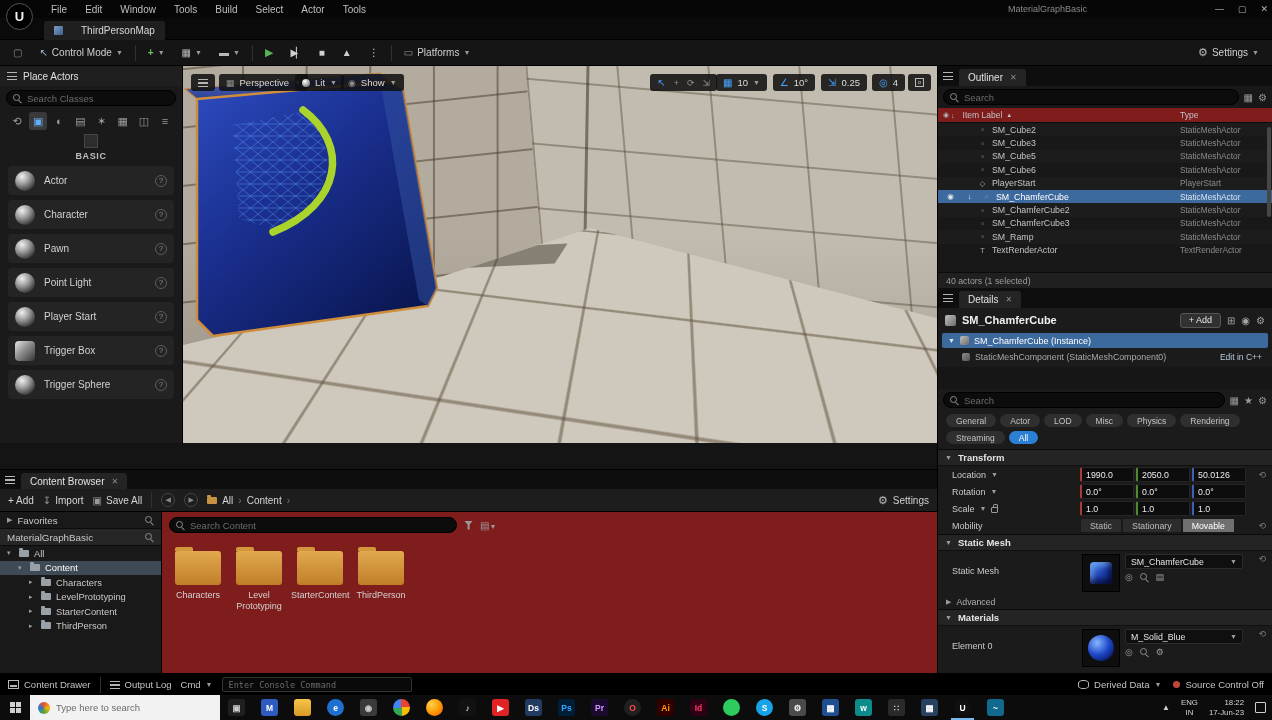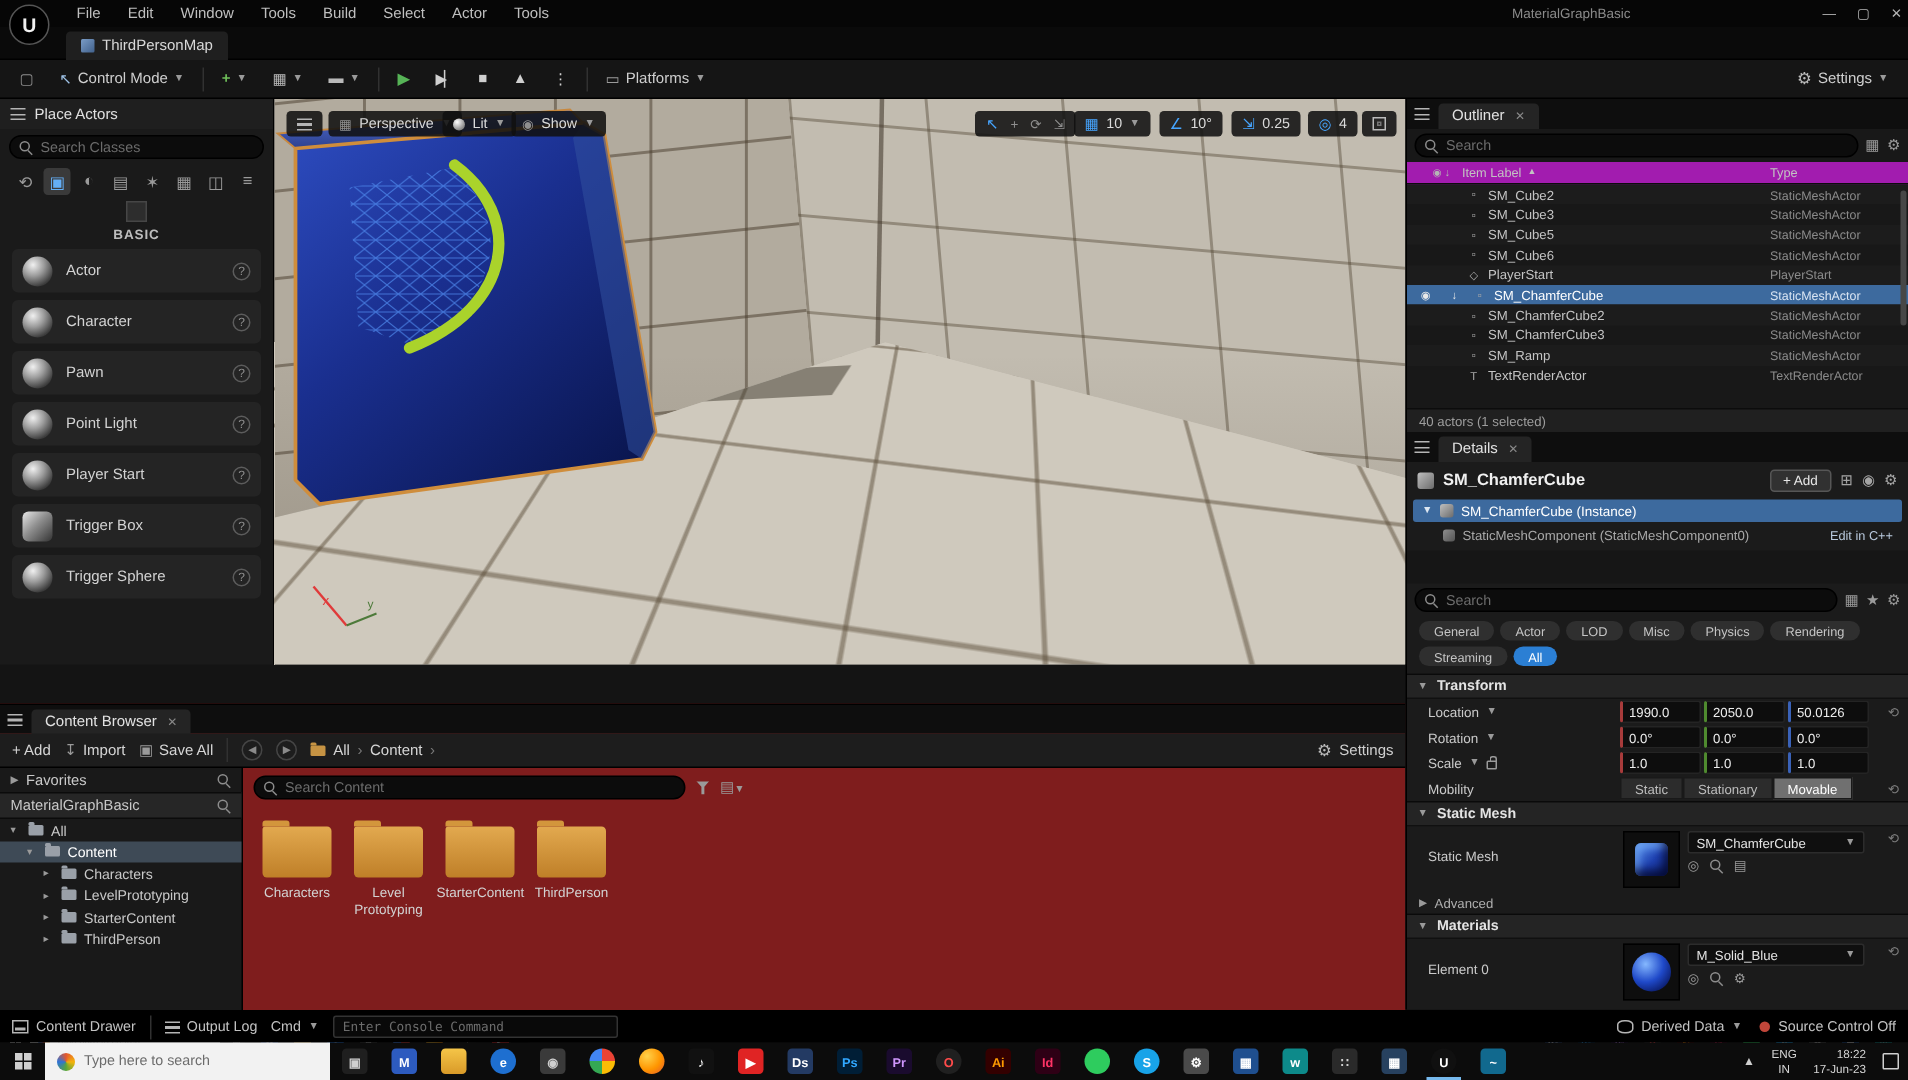--- a/index.html
+++ b/index.html
@@ -31,21 +31,21 @@
   
   #titlebar{position:absolute;left:0;top:0;width:1272px;height:18px;background:#060606;display:flex;align-items:center;}
   #menu-items{display:flex;margin-left:42px;height:100%;}
   .menu-item{padding:0 9px;font-size:10px;color:#bfbfbf;display:flex;align-items:center;}
   #win-title{position:absolute;right:185px;font-size:9px;color:#8a8a8a;}
   #win-controls{position:absolute;right:4px;display:flex;gap:14px;color:#b5b5b5;font-size:9px;}
   #ue-logo{position:absolute;left:6px;top:3px;width:27px;height:27px;border-radius:50%;background:#000;border:1px solid #555;display:flex;align-items:center;justify-content:center;color:#f0f0f0;font-size:13px;font-weight:bold;z-index:20;}
 
   
   #tabbar{position:absolute;left:0;top:18px;width:1272px;height:22px;background:#0a0a0a;border-bottom:1px solid #000;}
-  #level-tab{position:absolute;left:44px;top:3px;height:19px;background:#1f1f1f;border-radius:3px 3px 0 0;display:flex;align-items:center;gap:5px;padding:0 10px;font-size:10px;color:#d8d8d8;text-align:right;}
+  #level-tab{position:absolute;left:44px;top:3px;height:19px;background:#1f1f1f;border-radius:3px 3px 0 0;display:flex;align-items:center;gap:18px;padding:0 10px;font-size:10px;color:#d8d8d8;text-align:right;}
   .tab-ic{width:9px;height:9px;background:linear-gradient(135deg,#7a9cc6,#41618c);border-radius:1px;flex:none;}
 
   
   #toolbar{position:absolute;left:0;top:40px;width:1272px;height:26px;background:#151515;border-bottom:1px solid #000;display:flex;align-items:center;padding:0 8px;gap:7px;}
   .tb-group{display:flex;align-items:center;gap:4px;padding:2px 5px;border-radius:3px;color:#cfcfcf;font-size:10px;}
   .tb-sep{width:1px;height:16px;background:#313131;flex:none;}
   .play{color:#56b356;font-size:11px;}
   .tb-right{margin-left:auto;display:flex;align-items:center;gap:5px;}
   .gear{color:#b9b9b9;font-size:11px;}
 
@@ -94,21 +94,21 @@
 
   
   .tabstrip{height:20px;background:#0e0e0e;display:flex;align-items:center;padding:0 5px;gap:6px;flex:none;}
   .panel-tab{height:17px;background:#242424;border-radius:3px 3px 0 0;display:flex;align-items:center;gap:7px;padding:0 9px;font-size:10px;color:#e2e2e2;margin-top:3px;}
   .tab-close{color:#8a8a8a;font-size:8px;}
 
   #outliner{position:absolute;left:937px;top:66px;width:335px;height:222px;background:#181818;border-left:1px solid #000;display:flex;flex-direction:column;}
   .ol-search{margin:3px 5px;display:flex;align-items:center;gap:5px;}
   .ol-search .search-box{flex:1;}
   .ol-search .ic{color:#9a9a9a;font-size:10px;}
-  .ol-head{height:15px;display:flex;align-items:center;background:#a21caf;border-bottom:1px solid #0c0c0c;font-size:8.5px;color:#c2c2c2;padding-left:17px;gap:2px;}
+  .ol-head{height:15px;display:flex;align-items:center;background:#7f1d1d;border-bottom:1px solid #0c0c0c;font-size:8.5px;color:#c2c2c2;padding-left:5px;gap:2px;}
   .ol-head .lbl{flex:1;margin-left:6px;display:flex;gap:4px;align-items:center;}
   .ol-head .type{width:92px;}
   #outliner-rows{flex:1;overflow:hidden;position:relative;}
   .ol-row{height:13.4px;display:flex;align-items:center;font-size:8.8px;color:#c4c4c4;padding-left:5px;gap:4px;}
   .ol-row:nth-child(even){background:#1c1c1c;}
   .ol-row.selected{background:#3d6a9e;color:#fff;}
   .ol-eyespace{width:30px;flex:none;}
   .ol-eye,.ol-pin{width:15px;color:#e8e8e8;font-size:7.5px;flex:none;text-align:center;}
   .ol-ic{width:11px;color:#a8a8a8;font-size:7.5px;flex:none;text-align:center;}
   .ol-lbl{flex:1;}

